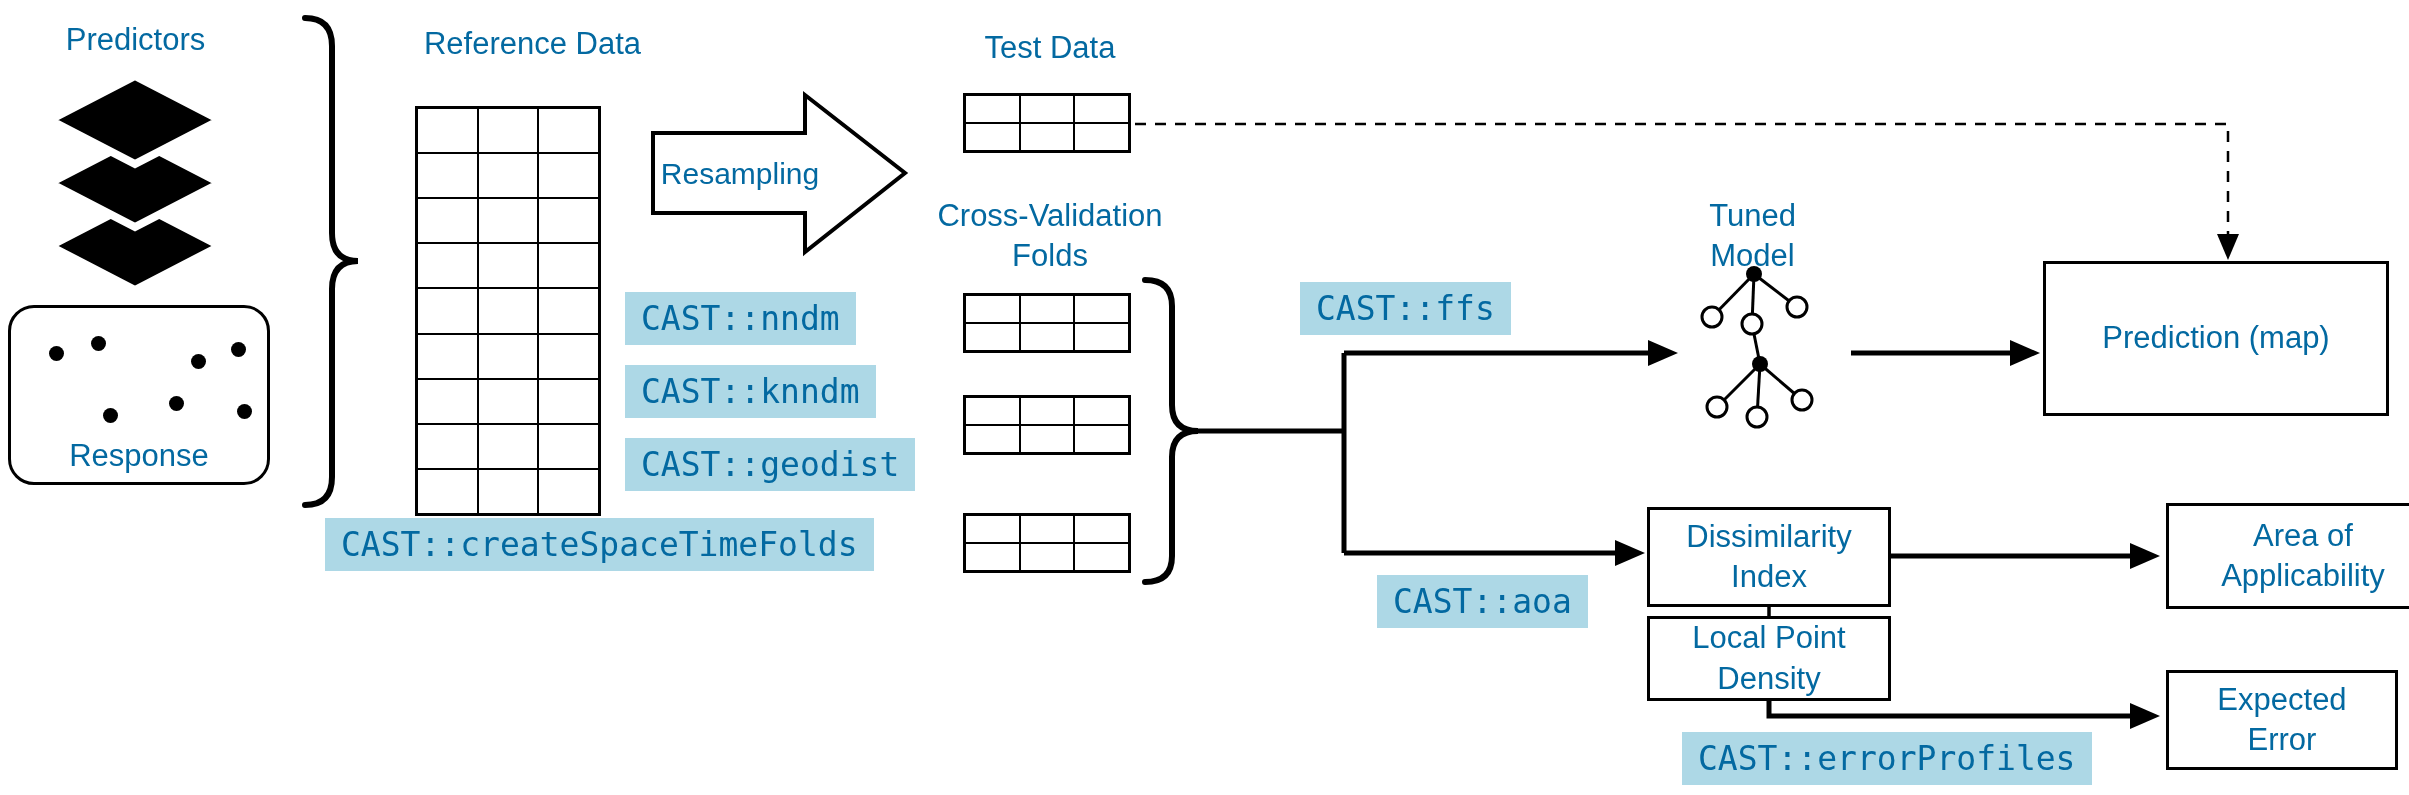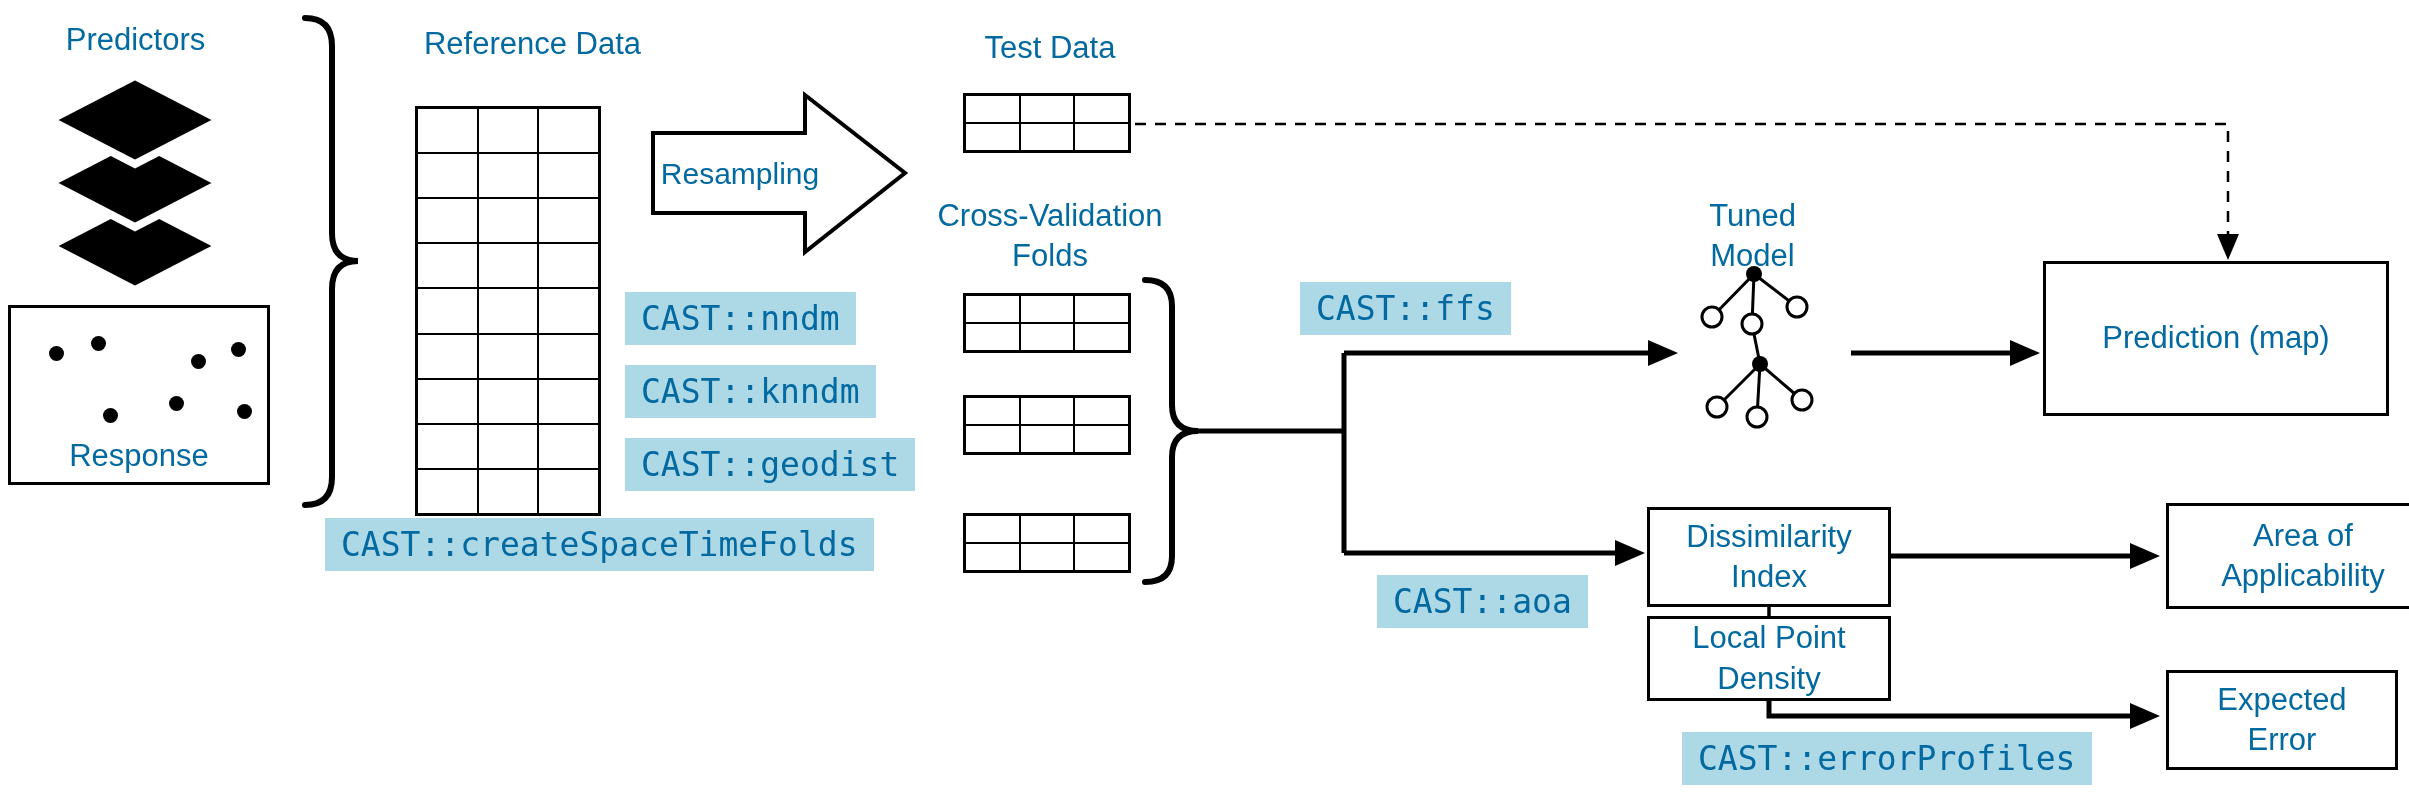--- a/index.html
+++ b/index.html
@@ -70,21 +70,21 @@
   <div class="lbl" style="left:28px; top:20px; width:215px;">Predictors</div>
 
   <div class="icon" style="left:45px; top:70px; width:180px; height:230px;">
     <svg width="180" height="230" viewBox="0 0 180 230">
       <polygon points="5,176 90,132 175,176 90,220" fill="#000" stroke="#fff" stroke-width="8"></polygon>
       <polygon points="5,113 90,69 175,113 90,157" fill="#000" stroke="#fff" stroke-width="8"></polygon>
       <polygon points="5,50 90,6 175,50 90,94" fill="#000" stroke="#fff" stroke-width="8"></polygon>
     </svg>
   </div>
 
-  <div id="response-box" style="left:8px; top:305px; width:262px; height:180px;">
+  <div id="response-box" style="left:8px; top:305px; width:262px; height:180px;border-radius:26px;">
     <div class="dot" style="left:38px;  top:38px;"></div>
     <div class="dot" style="left:80px;  top:28px;"></div>
     <div class="dot" style="left:180px; top:46px;"></div>
     <div class="dot" style="left:220px; top:34px;"></div>
     <div class="dot" style="left:92px;  top:100px;"></div>
     <div class="dot" style="left:158px; top:88px;"></div>
     <div class="dot" style="left:226px; top:96px;"></div>
     <div id="response-label">Response</div>
   </div>
 

